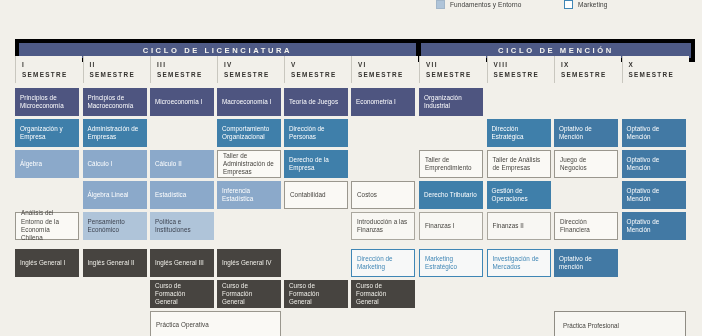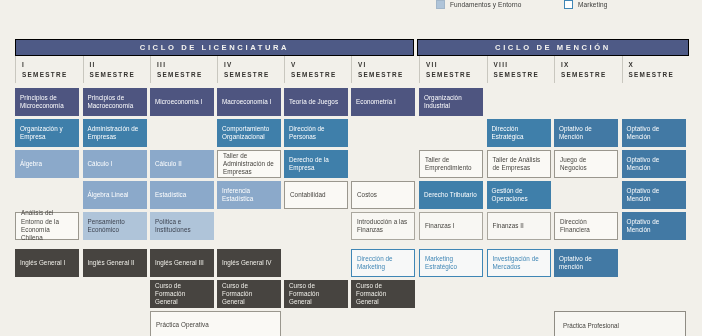--- a/index.html
+++ b/index.html
@@ -20,21 +20,21 @@
   .leg-col.c2{left:128px;}
   .leg-row{display:flex;align-items:center;height:9.3px;}
   .leg-sw{width:7px;height:7px;margin-right:5px;flex:none;}
   .leg-sw.filled{border:1px solid rgba(0,0,0,.07);}
   .leg-sw.hollow{background:#fff;border:1px solid #4a5580;}
   .leg-sw.hollow-b{background:#fff;border:1.3px solid #3f86b5;}
   .leg-tx{white-space:nowrap;letter-spacing:.1px;}
   
   .banner{
     position:absolute;height:15px;
-    background:#4e5a86;border:1px solid #000000;
+    background:#4e5a86;border:4px solid #000000;
     color:#f4f3ef;font-size:7.6px;font-weight:bold;
     letter-spacing:2.6px;
     display:flex;align-items:center;justify-content:center;
   }
   #banner-lic{left:15px;top:39px;width:397px;}
   #banner-men{left:417px;top:39px;width:270px;}
   
   #sem-head{position:absolute;left:15px;top:56px;height:27px;}
   .sem-cell{
     position:absolute;top:0;height:27px;

